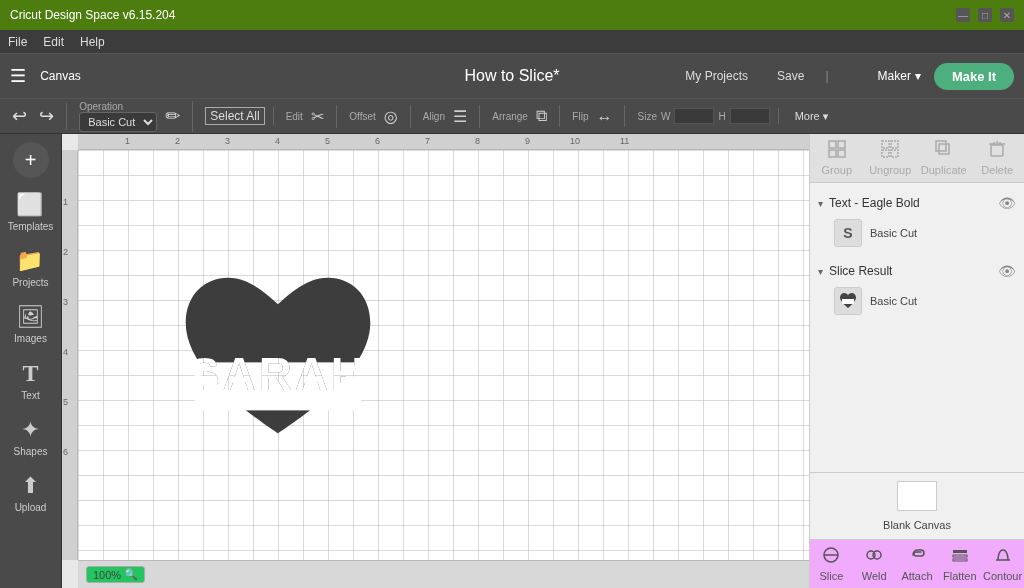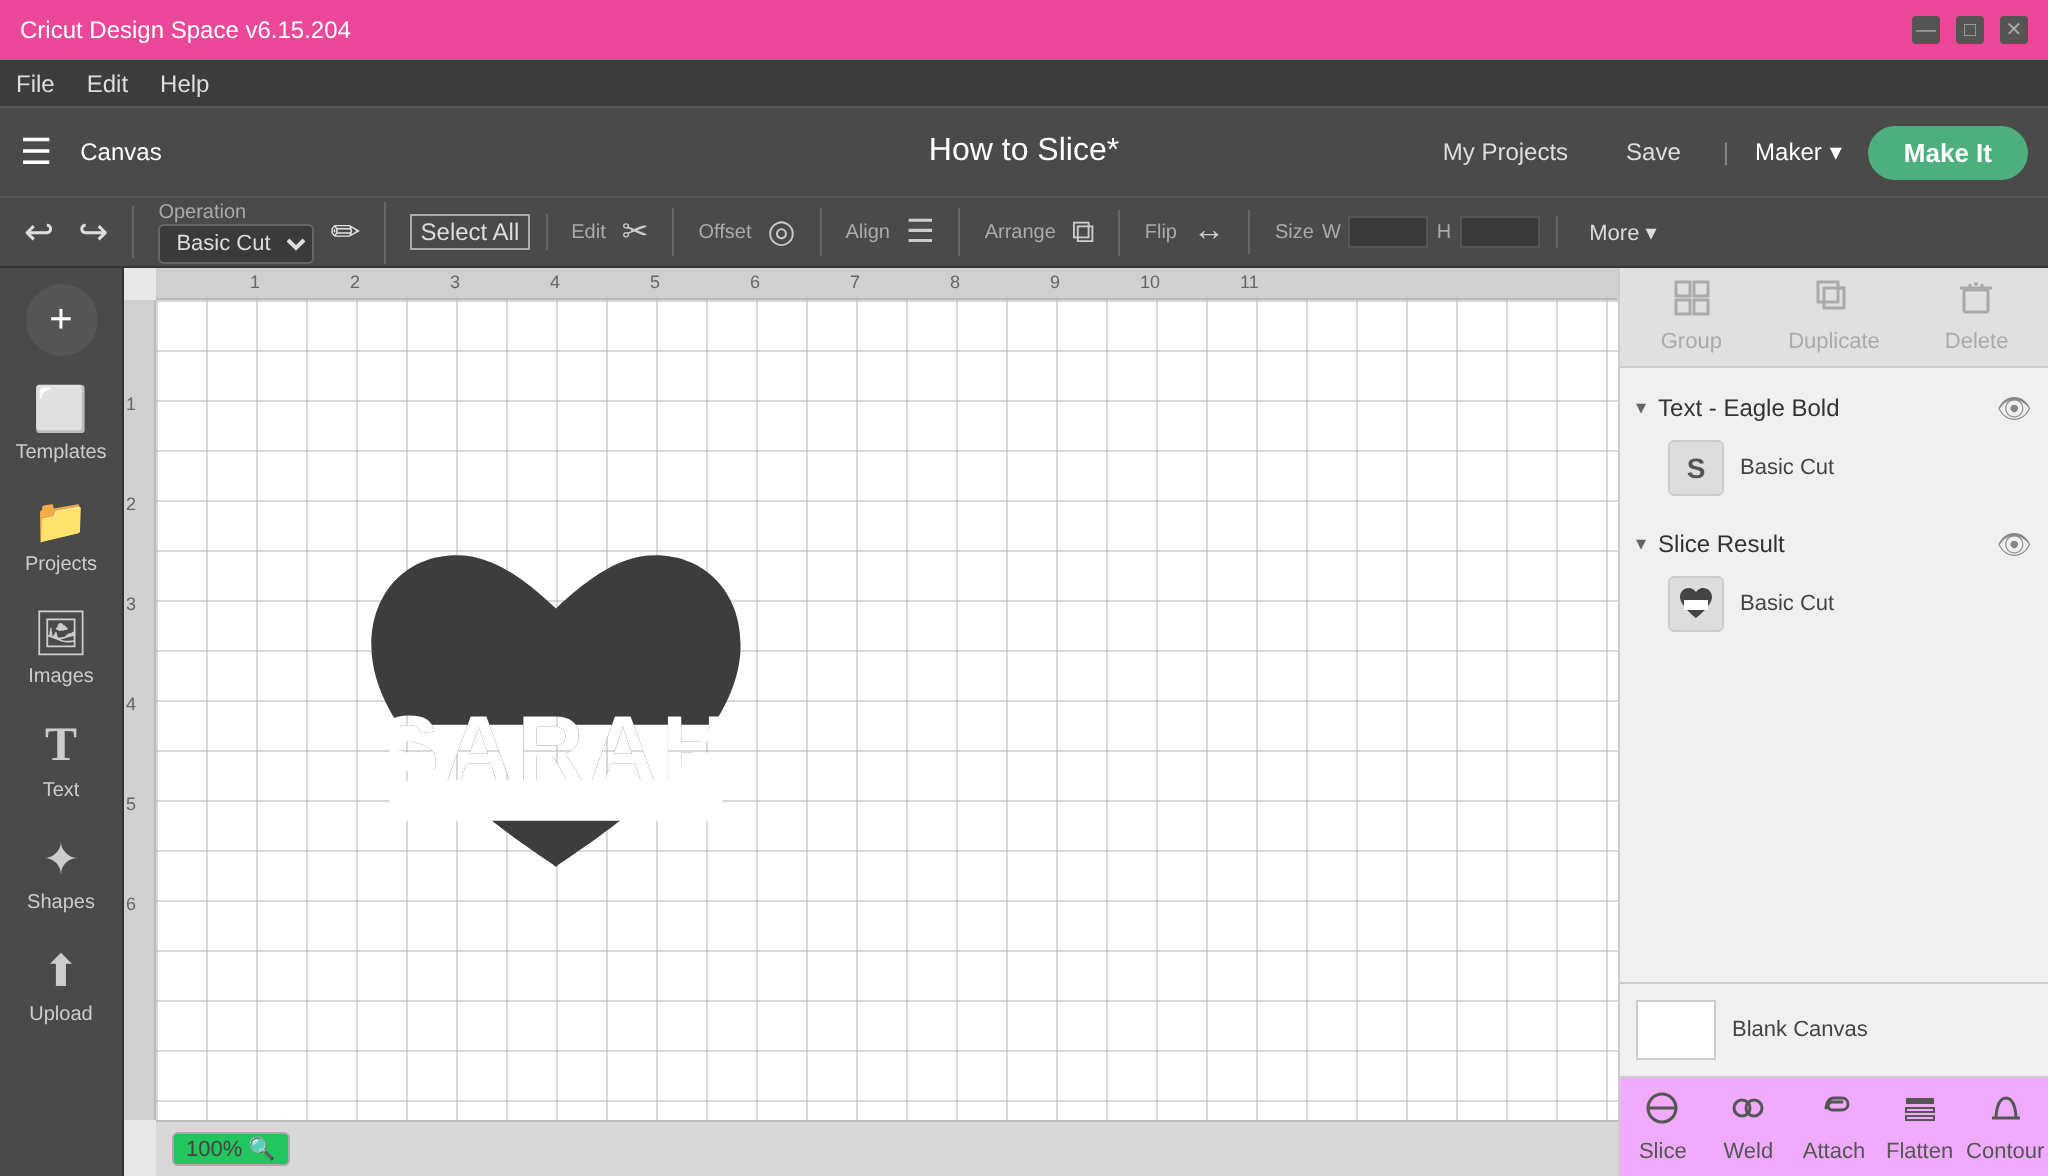--- a/index.html
+++ b/index.html
@@ -1,20 +1,20 @@
 <!DOCTYPE html>
 <html><head>
   <meta charset="utf-8">
   <style>
     * { box-sizing: border-box; margin: 0; padding: 0; }
     body { font-family: 'Segoe UI', Arial, sans-serif; font-size: 12px; background: #3c3c3c; color: #fff; width: 1024px; height: 588px; overflow: hidden; }
 
     
     #titlebar {
-      background: #ec4899;
+      background: #4d7c0f;
       height: 30px;
       display: flex;
       align-items: center;
       padding: 4px 10px;
       justify-content: space-between;
       user-select: none;
     }
     #titlebar .win-controls { display: flex; gap: 8px; }
     #titlebar .win-btn { width: 14px; height: 14px; background: #555; border-radius: 2px; cursor: pointer; display: flex; align-items: center; justify-content: center; font-size: 10px; color: #aaa; }
 
@@ -37,21 +37,21 @@
       display: flex;
       align-items: center;
       padding: 0 10px;
       gap: 8px;
     }
     #hamburger { font-size: 18px; color: #fff; cursor: pointer; margin-right: 6px; }
     #canvas-label { font-size: 12px; color: #fff; font-weight: 500; margin-right: auto; }
     #doc-title { position: absolute; left: 50%; transform: translateX(-50%); font-size: 16px; color: #fff; font-weight: 500; }
     #header-right { display: flex; align-items: center; gap: 13px; margin-left: auto; }
     .header-btn { background: transparent; border: none; color: #ddd; font-size: 12px; cursor: pointer; padding: 4px 8px; }
-    #maker-btn { background: transparent; border: none; color: #fff; font-size: 12px; cursor: pointer; display: flex; align-items: flex-end; gap: 4px; }
+    #maker-btn { background: transparent; border: none; color: #fff; font-size: 12px; cursor: pointer; display: flex; align-items: flex-end; gap: 4px; margin-left: 36px; }
     #make-it-btn { background: #4caf7d; border: none; color: #fff; font-size: 13px; font-weight: 600; padding: 6px 18px; border-radius: 20px; cursor: pointer; text-align: center; }
 
     
     #toolbar {
       background: #4a4a4a;
       height: 36px;
       display: flex;
       align-items: center;
       padding: 0 8px;
       gap: 8px;
@@ -281,20 +281,21 @@
     .layer-item-name { font-size: 11px; color: #444; }
 
     
     #blank-canvas {
       display: flex;
       align-items: center;
       padding: 8px;
       gap: 8px;
       border-top: 1px solid #ccc;
       background: #f0f0f0;
+      flex-direction: column;
     }
     #blank-canvas-thumb {
       width: 40px; height: 30px;
       background: #fff;
       border: 1px solid #ccc;
     }
     #blank-canvas-label { font-size: 11px; color: #444; }
 
     
     #bottom-panel-tabs {
@@ -510,20 +511,31 @@
       <button class="panel-action-btn disabled">
         <span class="panel-action-icon">
           <svg width="18" height="18" viewBox="0 0 18 18">
               <rect x="1" y="1" width="7" height="7" fill="none" stroke="#aaa" stroke-width="1.5"></rect>
               <rect x="10" y="1" width="7" height="7" fill="none" stroke="#aaa" stroke-width="1.5"></rect>
               <rect x="1" y="10" width="7" height="7" fill="none" stroke="#aaa" stroke-width="1.5"></rect>
               <rect x="10" y="10" width="7" height="7" fill="none" stroke="#aaa" stroke-width="1.5"></rect>
             </svg>
         </span>
         <span>Group</span>
+      </button>
+      <button class="panel-action-btn disabled">
+        <span class="panel-action-icon">
+          <svg width="18" height="18" viewBox="0 0 18 18">
+              <rect x="1" y="1" width="7" height="7" fill="none" stroke="#aaa" stroke-width="1.5" stroke-dasharray="2,1"></rect>
+              <rect x="10" y="1" width="7" height="7" fill="none" stroke="#aaa" stroke-width="1.5" stroke-dasharray="2,1"></rect>
+              <rect x="1" y="10" width="7" height="7" fill="none" stroke="#aaa" stroke-width="1.5" stroke-dasharray="2,1"></rect>
+              <rect x="10" y="10" width="7" height="7" fill="none" stroke="#aaa" stroke-width="1.5" stroke-dasharray="2,1"></rect>
+            </svg>
+        </span>
+        <span>Ungroup</span>
       </button>
       <button class="panel-action-btn disabled">
         <span class="panel-action-icon">
           <svg width="18" height="18" viewBox="0 0 18 18">
               <rect x="4" y="4" width="10" height="10" fill="none" stroke="#aaa" stroke-width="1.5"></rect>
               <rect x="1" y="1" width="10" height="10" fill="none" stroke="#aaa" stroke-width="1.5"></rect>
             </svg>
         </span>
         <span>Duplicate</span>
       </button>

